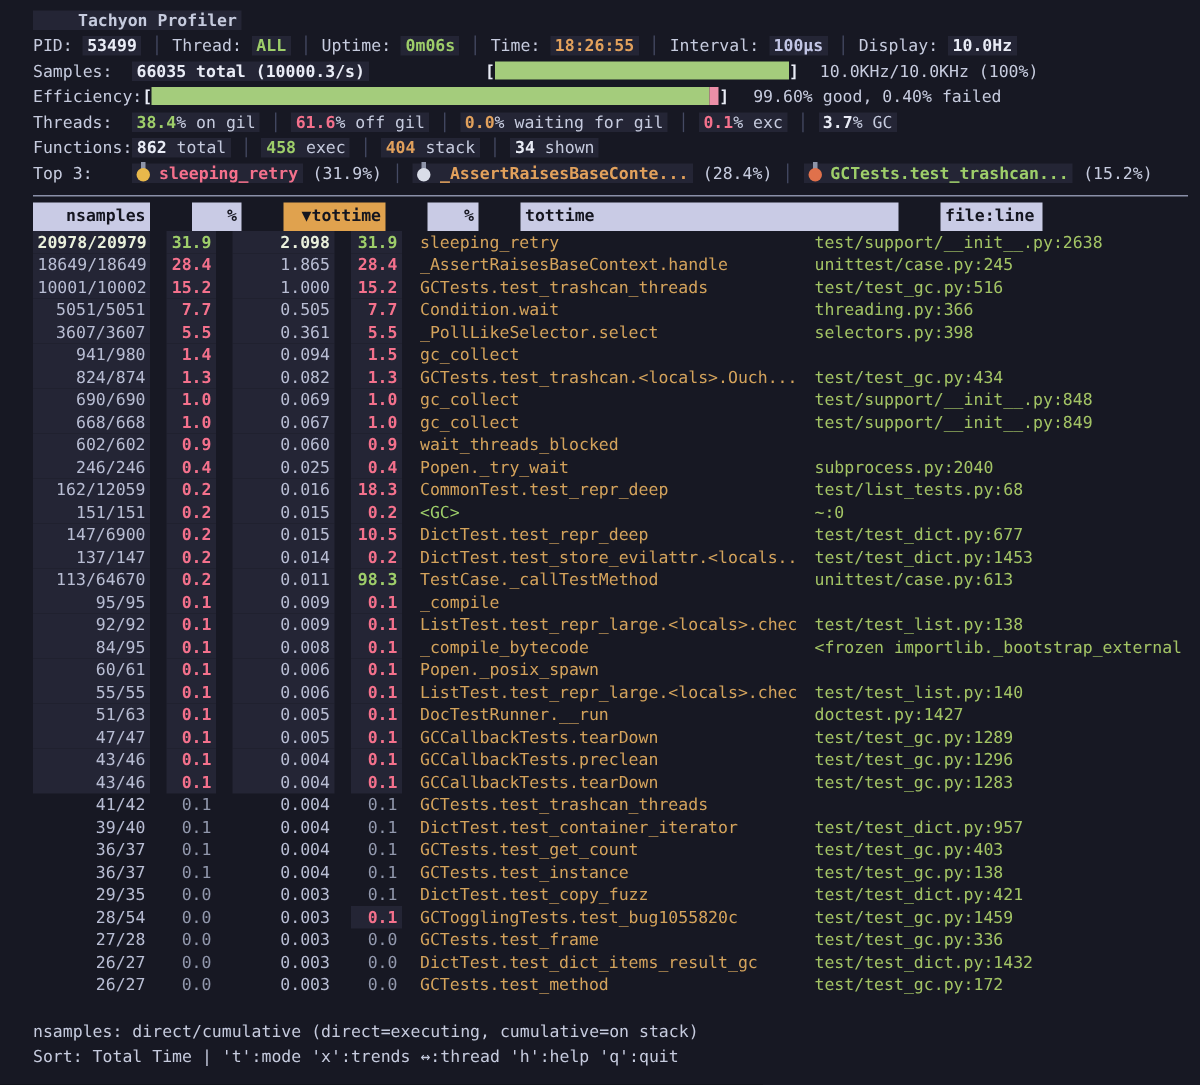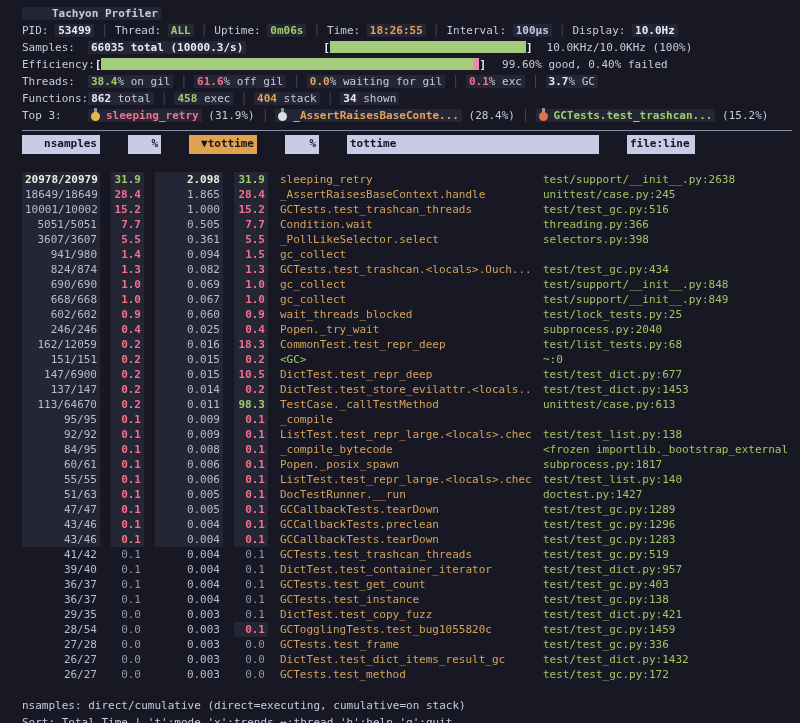--- a/index.html
+++ b/index.html
@@ -20,21 +20,21 @@
   .c-green{color:var(--green);} .c-red{color:var(--red);} .c-orange{color:var(--orange);}
   .c-white{color:var(--white);} .c-lav{color:var(--lav);} .c-dim{color:var(--dim);}
   .c-muted{color:var(--muted);} .c-func{color:var(--func);} .c-file{color:var(--file);}
   .b{font-weight:bold;padding-left:30px;}
   .bar{display:inline-block;height:12px;vertical-align:-2px;white-space:nowrap;font-size:0;}
   .fill{display:inline-block;height:12px;}
   .fill.g{background:var(--bar_green);} .fill.p{background:var(--bar_pink);}
   .divider{border-top:1px solid var(--divider);margin:6px 8px 4px 22px;}
   .trow{display:grid;grid-template-columns:78px 33px 68px 34px 252px auto;column-gap:11px;
         height:15px;line-height:15px;padding-left:22px;white-space:nowrap;}
-  .thead{height:19px;line-height:16px;margin-bottom:18px;gap:28px;}
+  .thead{height:19px;line-height:16px;margin-bottom:0;gap:28px;}
   .cell{overflow:hidden;}
   .r{text-align:right;padding:0 3px;} .l{text-align:left;padding:0 1px;}
   .hl{background:var(--box);}
   .top{color:var(--top_row);font-weight:bold;}
   .hcell{background:var(--hdr_bg);color:var(--hdr_fg);font-weight:bold;padding:1px 3px;}
   .hcell.sorted{background:var(--hdr_sort_bg);}
   .hcell.fit{justify-self:start;padding-right:5px;}
   .medal{position:relative;display:inline-block;width:9px;height:13px;margin-right:6px;vertical-align:-2px;}
   .medal .rib{position:absolute;top:0;left:3px;width:3px;height:6px;background:#8e94a8;}
   .medal .disc{position:absolute;bottom:0;left:0;width:9px;height:9px;border-radius:50%;}
@@ -156,21 +156,20 @@
           <span class="cell r c-red hl b">1.0</span>
           <span class="cell l c-func">gc_collect</span>
           <span class="cell l c-file">test/support/__init__.py:849</span>
         </div>
         <div class="trow">
           <span class="cell r c-muted hl">602/602</span>
           <span class="cell r c-red hl b">0.9</span>
           <span class="cell r c-muted hl">0.060</span>
           <span class="cell r c-red hl b">0.9</span>
           <span class="cell l c-func">wait_threads_blocked</span>
-          <span class="cell l c-file">test/lock_tests.py:25</span>
         </div>
         <div class="trow">
           <span class="cell r c-muted hl">246/246</span>
           <span class="cell r c-red hl b">0.4</span>
           <span class="cell r c-muted hl">0.025</span>
           <span class="cell r c-red hl b">0.4</span>
           <span class="cell l c-func">Popen._try_wait</span>
           <span class="cell l c-file">subprocess.py:2040</span>
         </div>
         <div class="trow">
@@ -235,21 +234,20 @@
           <span class="cell r c-red hl b">0.1</span>
           <span class="cell l c-func">_compile_bytecode</span>
           <span class="cell l c-file">&lt;frozen importlib._bootstrap_external</span>
         </div>
         <div class="trow">
           <span class="cell r c-muted hl">60/61</span>
           <span class="cell r c-red hl b">0.1</span>
           <span class="cell r c-muted hl">0.006</span>
           <span class="cell r c-red hl b">0.1</span>
           <span class="cell l c-func">Popen._posix_spawn</span>
-          <span class="cell l c-file">subprocess.py:1817</span>
         </div>
         <div class="trow">
           <span class="cell r c-muted hl">55/55</span>
           <span class="cell r c-red hl b">0.1</span>
           <span class="cell r c-muted hl">0.006</span>
           <span class="cell r c-red hl b">0.1</span>
           <span class="cell l c-func">ListTest.test_repr_large.&lt;locals&gt;.check</span>
           <span class="cell l c-file">test/test_list.py:140</span>
         </div>
         <div class="trow">
@@ -283,21 +281,20 @@
           <span class="cell r c-red hl b">0.1</span>
           <span class="cell l c-func">GCCallbackTests.tearDown</span>
           <span class="cell l c-file">test/test_gc.py:1283</span>
         </div>
         <div class="trow">
           <span class="cell r c-muted">41/42</span>
           <span class="cell r c-dim">0.1</span>
           <span class="cell r c-muted">0.004</span>
           <span class="cell r c-dim">0.1</span>
           <span class="cell l c-func">GCTests.test_trashcan_threads</span>
-          <span class="cell l c-file">test/test_gc.py:519</span>
         </div>
         <div class="trow">
           <span class="cell r c-muted">39/40</span>
           <span class="cell r c-dim">0.1</span>
           <span class="cell r c-muted">0.004</span>
           <span class="cell r c-dim">0.1</span>
           <span class="cell l c-func">DictTest.test_container_iterator</span>
           <span class="cell l c-file">test/test_dict.py:957</span>
         </div>
         <div class="trow">

